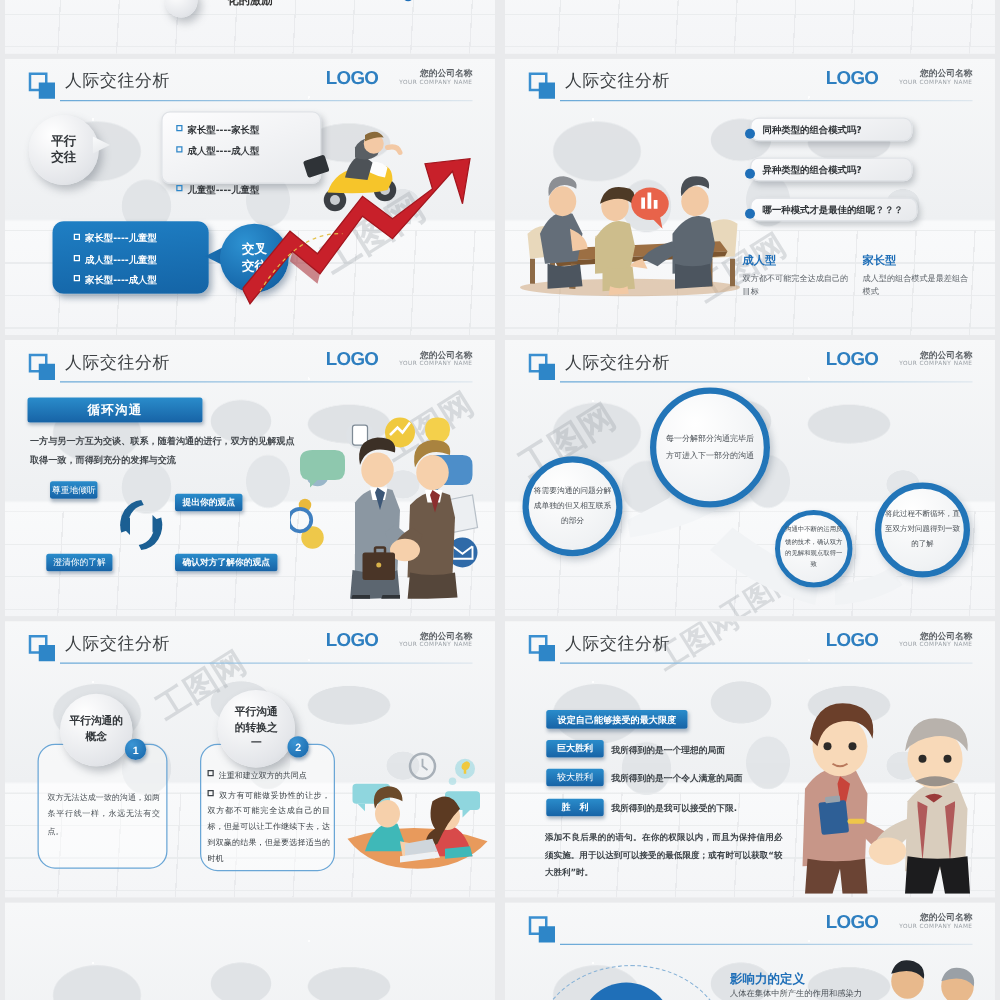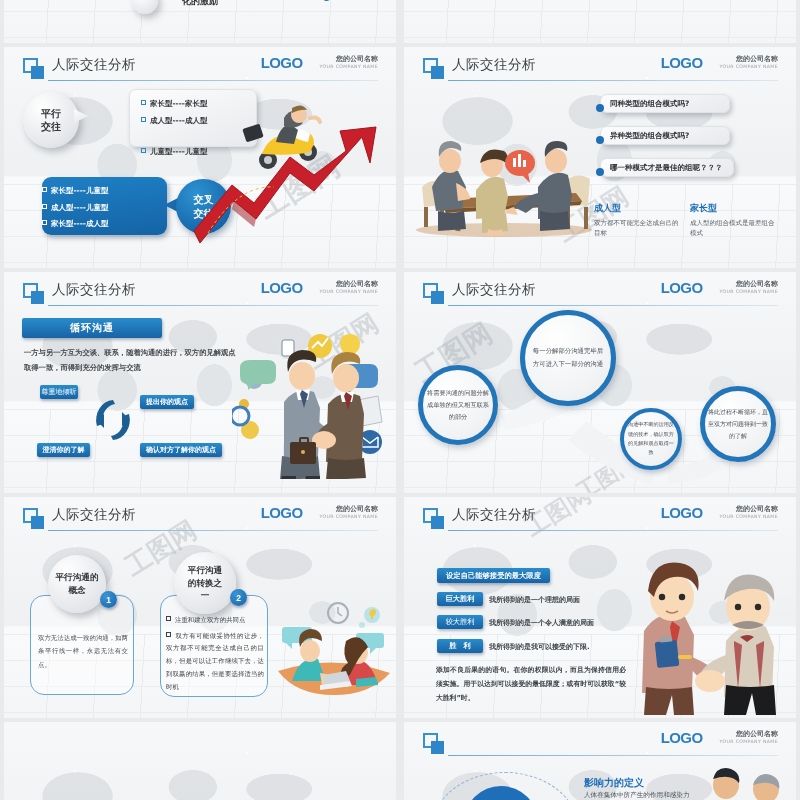--- a/index.html
+++ b/index.html
@@ -163,21 +163,21 @@
     <div style="position:absolute;left:70px;top:62px;width:14px;height:14px;background:linear-gradient(160deg,#fafbfc,#e5e7ea);clip-path:polygon(0 0,100% 50%,0 100%);"></div>
     <div class="bubble-gray" style="left:125px;top:42px;width:128px;height:58px;">
       <div style="padding:9px 0 0 11px">
         <div class="cn" style="font-size:7.5px;font-weight:bold;color:#33373b;margin-bottom:6.5px"><span class="sq"></span><span>家长型----家长型</span></div>
         <div class="cn" style="font-size:7.5px;font-weight:bold;color:#33373b;margin-bottom:21px"><span class="sq"></span><span>成人型----成人型</span></div>
         <div class="cn" style="font-size:7.5px;font-weight:bold;color:#33373b"><span class="sq"></span><span>儿童型----儿童型</span></div>
       </div>
     </div>
 
     <div class="bubble-blue" style="left:38px;top:130px;width:125px;height:58px;">
-      <div style="padding:9px 0 0 0">
+      <div style="padding:9px 0 0 17px">
         <div class="cn" style="font-size:7.5px;font-weight:bold;color:#fff;margin-bottom:6.5px"><span class="sq w"></span><span>家长型----儿童型</span></div>
         <div class="cn" style="font-size:7.5px;font-weight:bold;color:#fff;margin-bottom:6.5px"><span class="sq w"></span><span>成人型----儿童型</span></div>
         <div class="cn" style="font-size:7.5px;font-weight:bold;color:#fff"><span class="sq w"></span><span>家长型----成人型</span></div>
       </div>
     </div>
     <div style="position:absolute;left:160px;top:150px;width:16px;height:16px;background:#1a6cae;clip-path:polygon(100% 0,0 50%,100% 100%);"></div>
     <div style="position:absolute;left:172px;top:132px;width:55px;height:55px;border-radius:50%;background:radial-gradient(circle at 36% 28%,#2d92d2,#1565a8 75%,#0f4d85);box-shadow:2px 3px 6px rgba(30,60,95,.4);display:flex;align-items:center;justify-content:center;text-align:center">
       <div class="cn" style="font-size:10px;font-weight:bold;color:#fff;line-height:1.35;white-space:pre-line">交叉
 交往</div>
     </div>
@@ -315,21 +315,21 @@
 
     <svg class="art" style="left:86px;top:122px;width:46px;height:52px" viewBox="0 0 46 52">
       <path d="M23 6 a18 20 0 0 0 -16 26 l6 -2 a14 16 0 0 1 12 -20 z" fill="#1b5f93"></path>
       <path d="M6 26 l8 8 0 -14 z" fill="#1b5f93"></path>
       <path d="M23 46 a18 20 0 0 0 16 -26 l-6 2 a14 16 0 0 1 -12 20 z" fill="#1b5f93"></path>
       <path d="M40 26 l-8 -8 0 14 z" fill="#1b5f93"></path>
     </svg>
 
     <div class="tag cn" style="left:36px;top:113px;width:38px;height:14px;font-size:7px;font-weight:normal">尊重地倾听</div>
     <div class="tag cn" style="left:136px;top:123px;width:54px;height:14px;font-size:7px;font-weight:bold">提出你的观点</div>
-    <div class="tag cn" style="left:33px;top:171px;width:53px;height:14px;font-size:7px;font-weight:bold">澄清你的了解</div>
+    <div class="tag cn" style="left:33px;top:171px;width:53px;height:14px;font-size:7px;font-weight:normal">澄清你的了解</div>
     <div class="tag cn" style="left:136px;top:171px;width:82px;height:14px;font-size:7px;font-weight:bold">确认对方了解你的观点</div>
 
     <svg class="art" style="left:228px;top:52px;width:160px;height:155px" viewBox="0 0 160 155">
       <circle cx="22" cy="56" r="9" fill="#9ab7c9"></circle>
       <circle cx="18" cy="106" r="9" fill="#eec84a"></circle>
       <circle cx="12" cy="80" r="5" fill="#e8b93c"></circle>
       <circle cx="8" cy="92" r="9" fill="none" stroke="#3f7fc0" stroke-width="3"></circle>
       <circle cx="56" cy="24" r="11" fill="#dfe3e7"></circle>
       <rect x="50" y="16" width="12" height="16" rx="2" fill="#fff" stroke="#7e8a95"></rect>
       <circle cx="88" cy="22" r="12" fill="#f0c93f"></circle>

